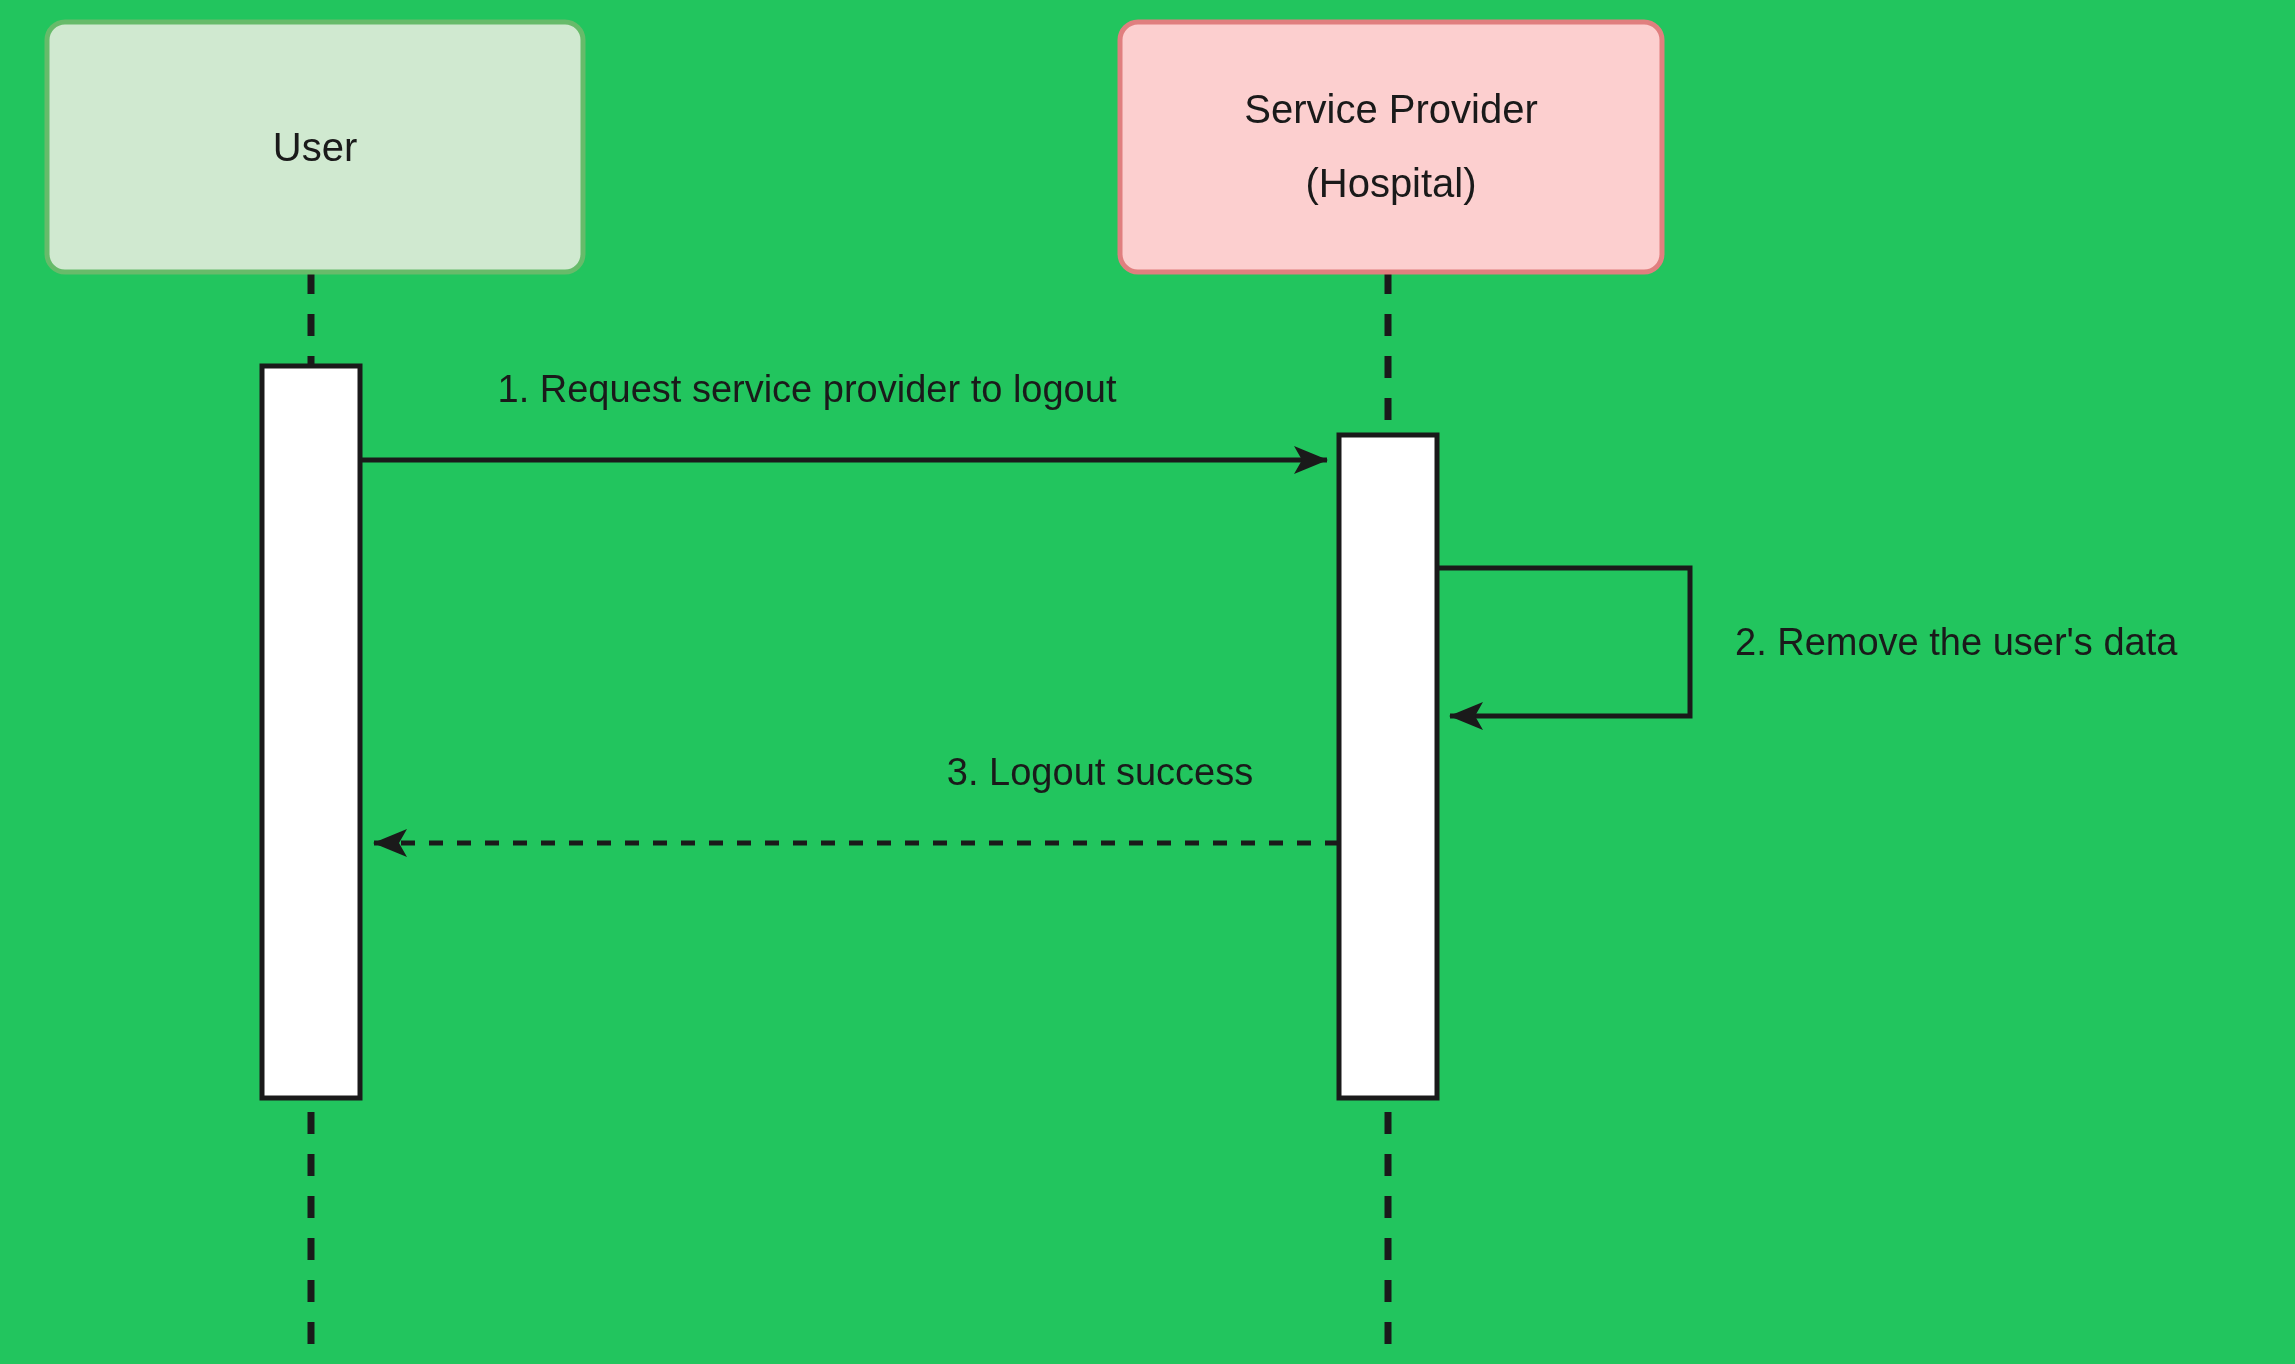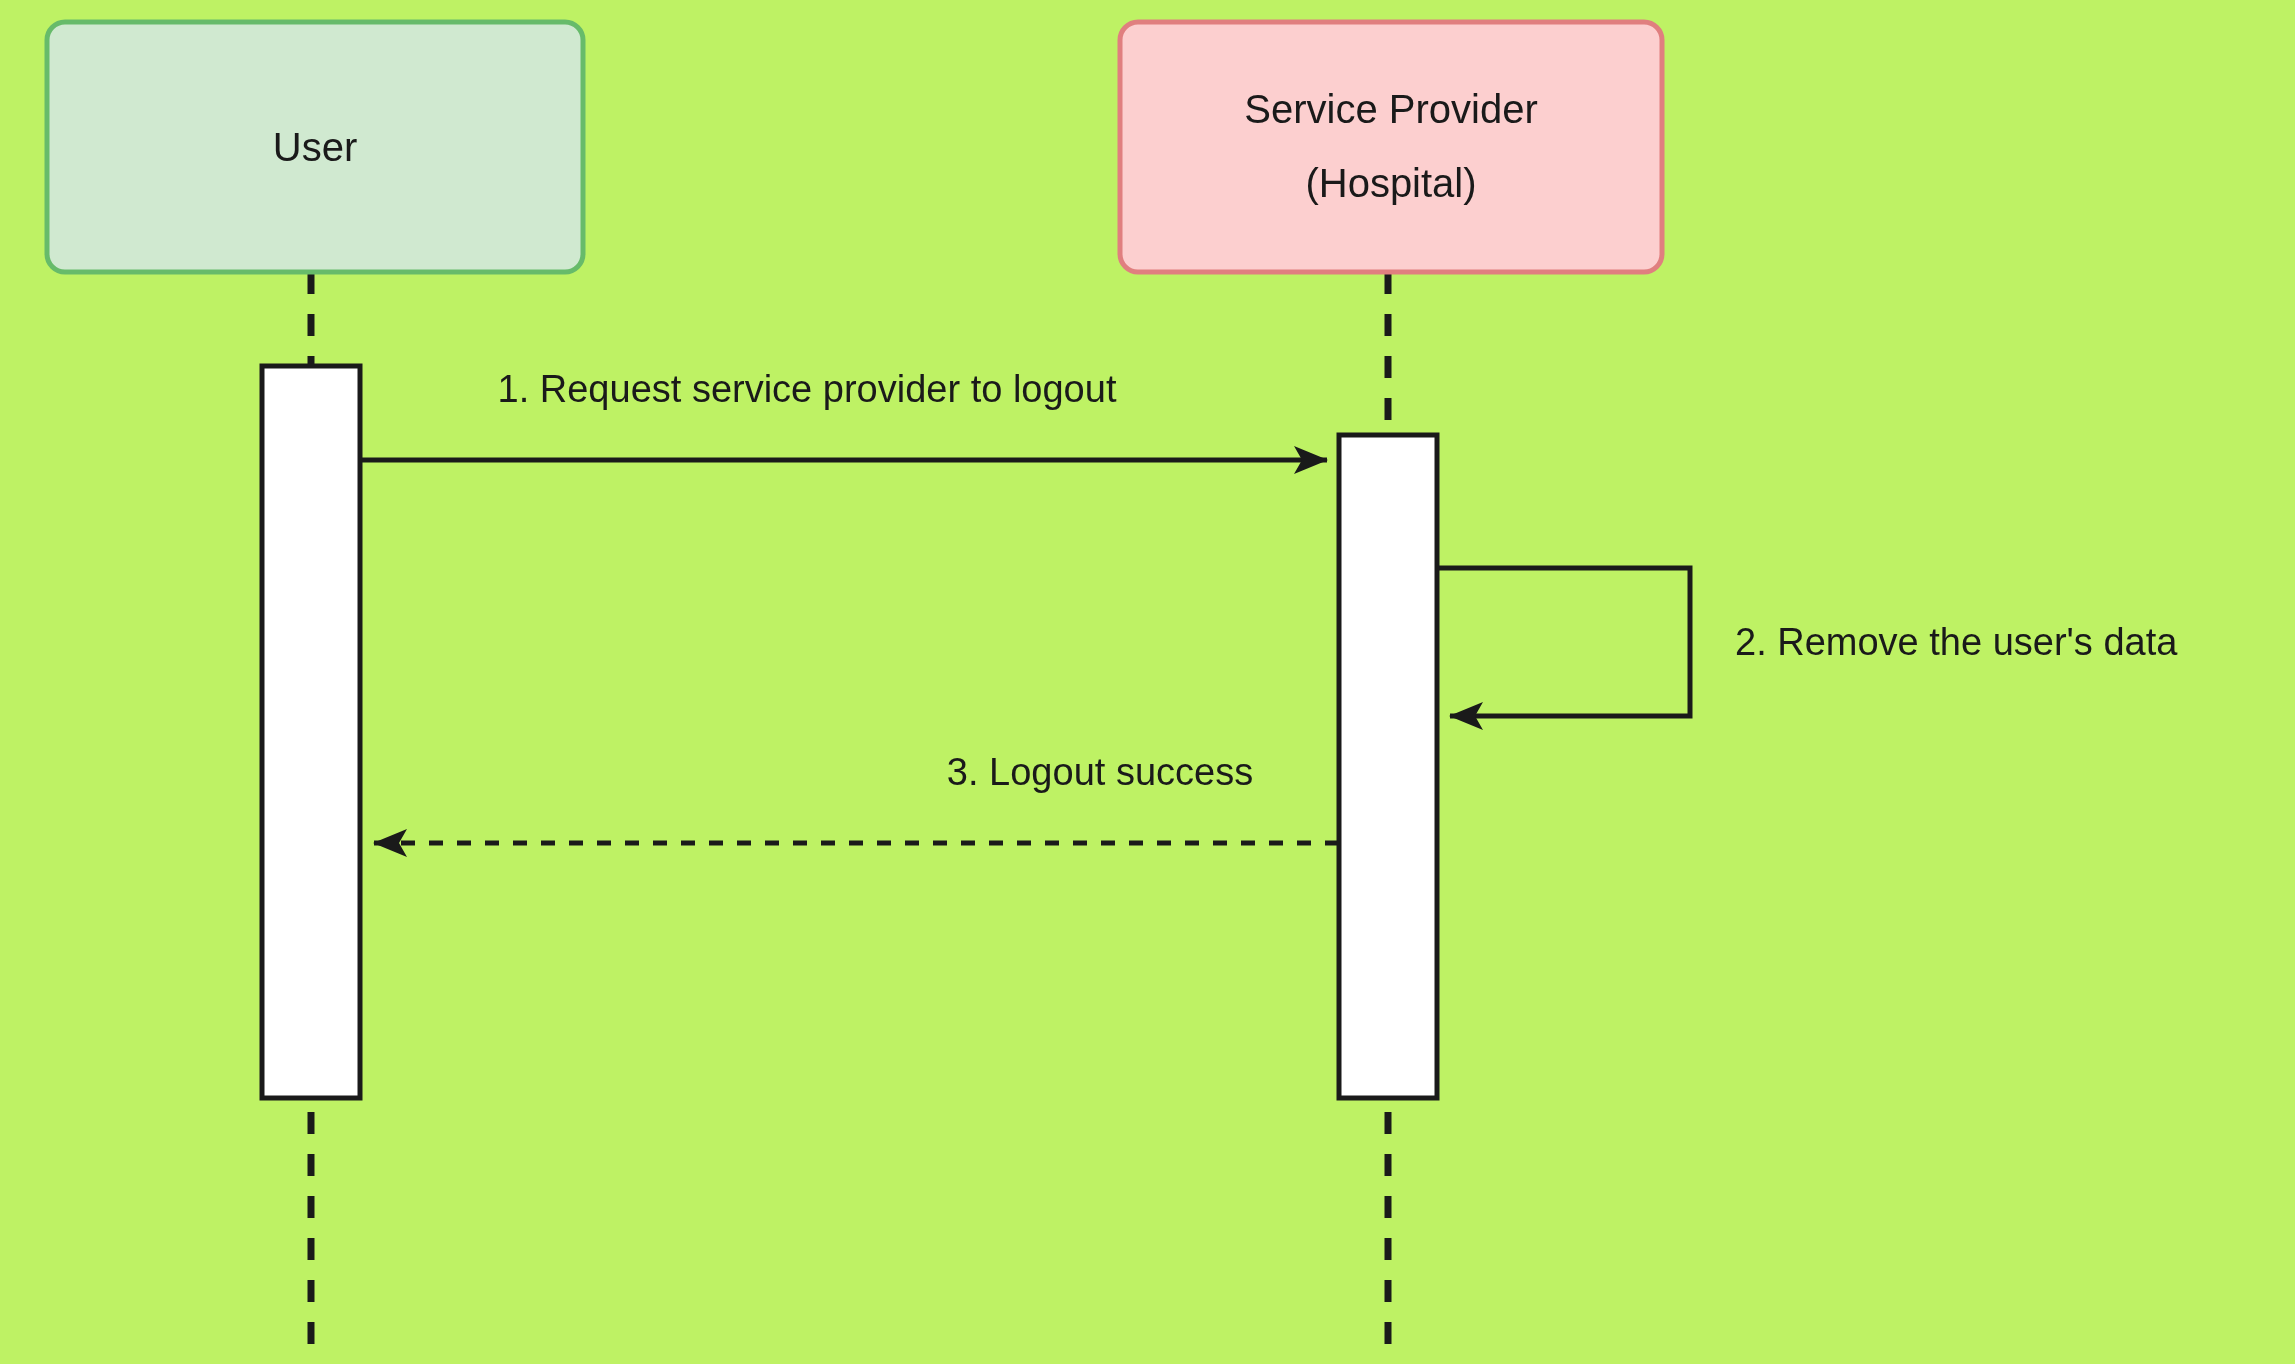--- a/index.html
+++ b/index.html
@@ -7,21 +7,21 @@
     padding: 0;
     background: #ffffff;
   }
   body {
     font-family: "Liberation Sans", sans-serif;
   }
   #canvas {
     position: relative;
     width: 2295px;
     height: 1364px;
-    background: #bef264;
+    background: #22c55e;
     overflow: hidden;
   }
   #diagram-svg {
     position: absolute;
     top: 0;
     left: 0;
     width: 2295px;
     height: 1364px;
   }
   .actor-label {

